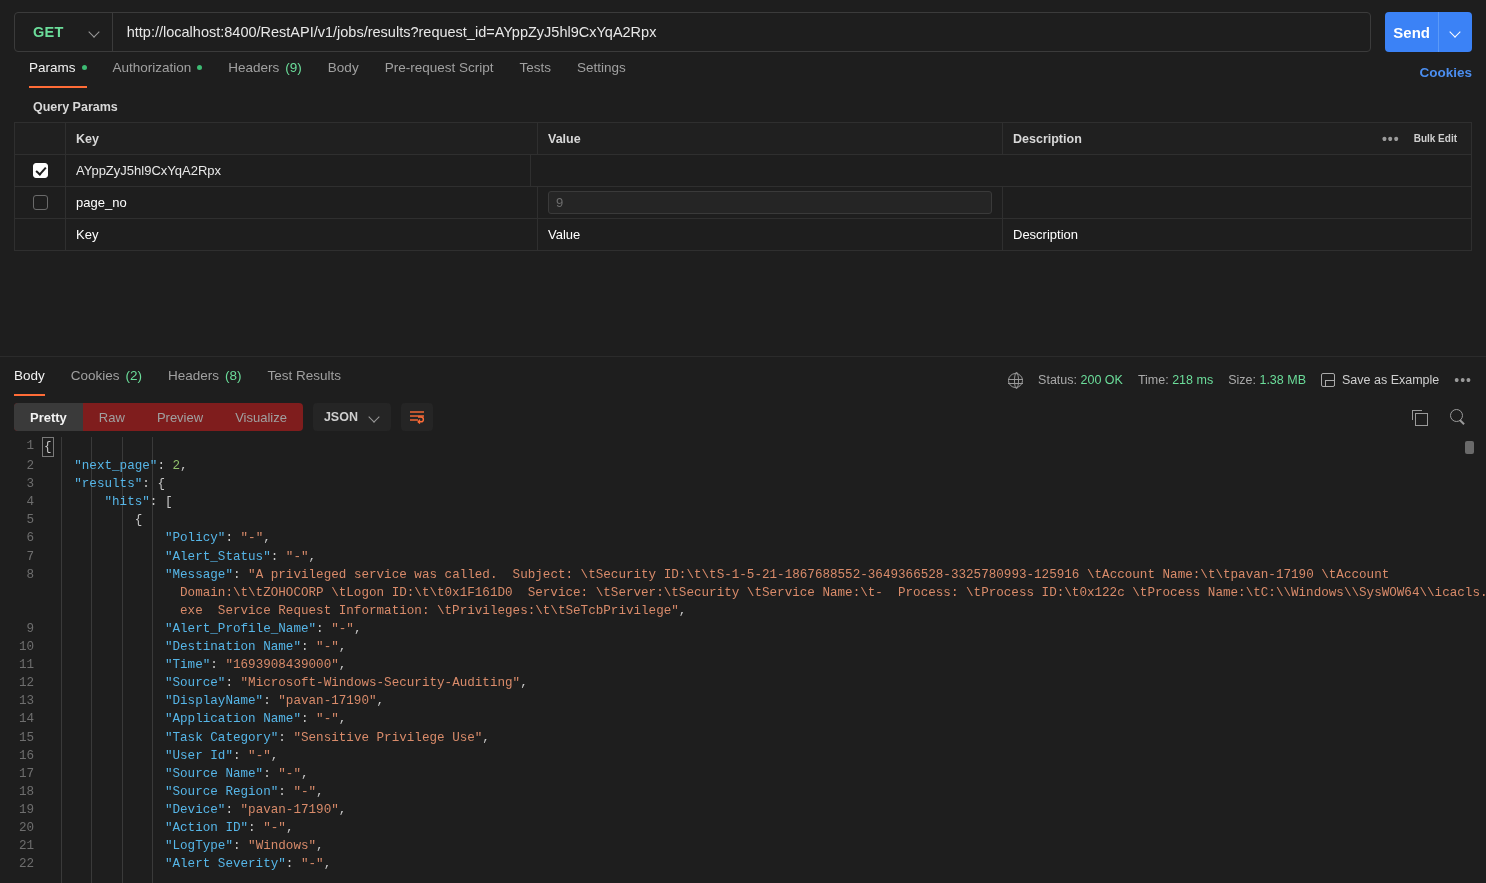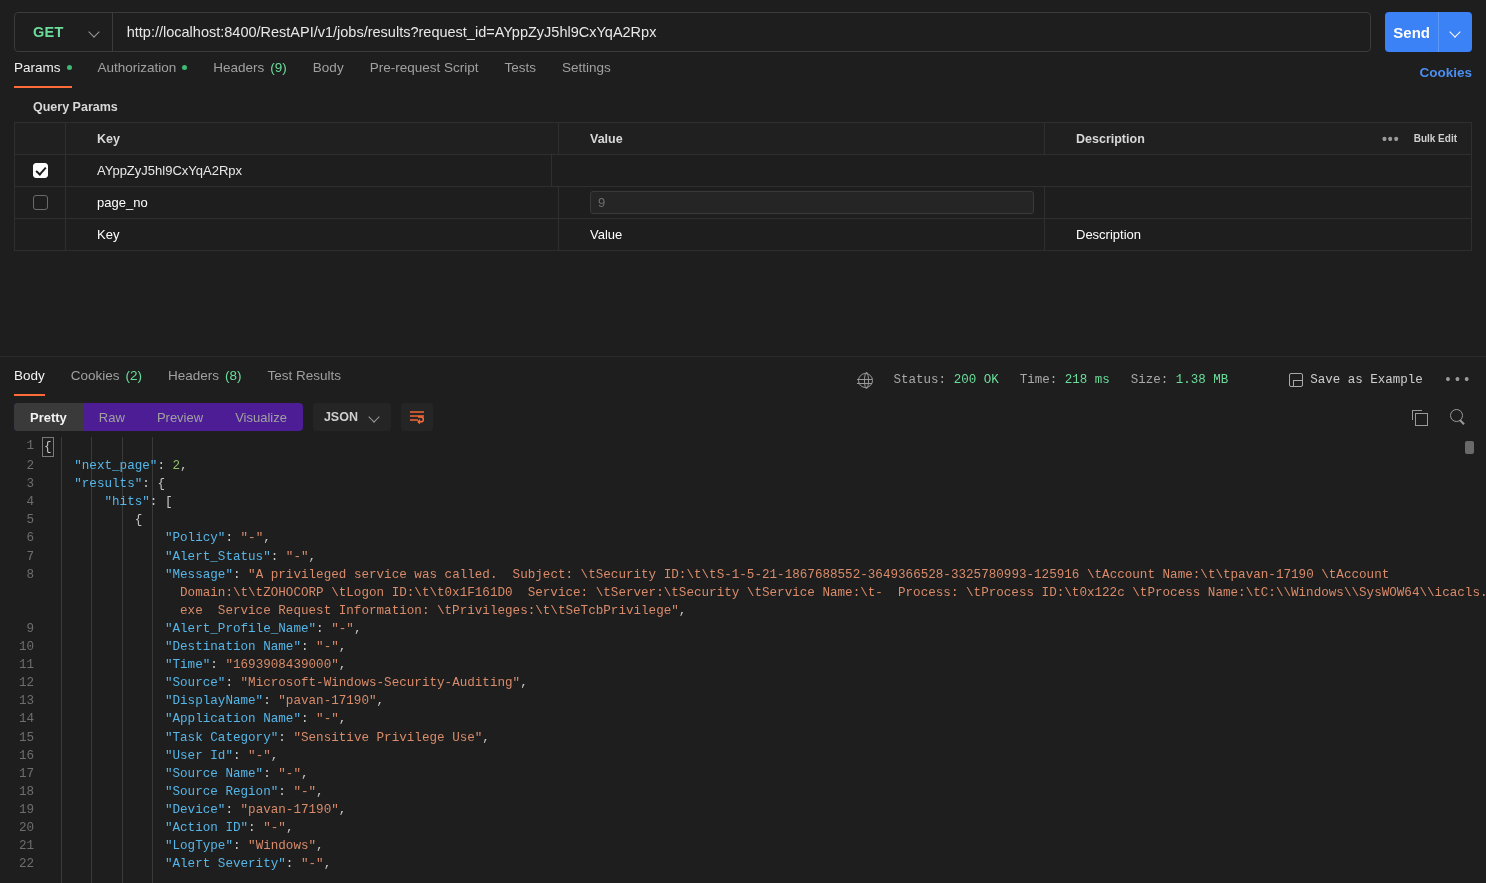--- a/index.html
+++ b/index.html
@@ -45,42 +45,42 @@
   .send-caret {
     background: #3b82f6; width: 34px; height: 40px; cursor: pointer;
     display: flex; align-items: center; justify-content: center;
     border-left: 1px solid #5b9af8;
   }
   .send-caret .chev::before { border-color: #fff; }
 
   
   .req-tabs {
     display: flex; align-items: center;
-    padding: 0 14px; height: 32px; position: relative;
+    padding: 0 14px; height: 32px; position: relative; margin-left: 15px;
   }
   .rtab {
     position: relative; font-size: 13.5px; color: #a0a0a0; cursor: pointer;
     padding: 0 0 9px 0; margin-right: 26px; display: flex; align-items: center; gap: 6px;
     height: 32px; line-height: 26px;
   }
   .rtab.active { color: #f2f2f2; }
   .rtab.active::after {
     content:''; position: absolute; left: 0; right: 0; bottom: 0;
     height: 2px; background: #ff6c37;
   }
   .dot { width: 5px; height: 5px; border-radius: 50%; background: #3dbb73; display: inline-block; }
   .count { color: #6bdd9a; }
   .cookies-link {
     margin-left: auto; color: #4b8ef0; font-size: 13.5px; cursor: pointer; font-weight: bold;
   }
 
   
   .qp-title { padding: 12px 14px 8px 14px; font-size: 12.5px; color: #d8d8d8; font-weight: bold; margin-left: 19px; }
   .pt { margin: 0 14px; border: 1px solid #2f2f2f; border-bottom: 0; }
-  .pt-row { display: flex; border-bottom: 1px solid #2f2f2f; min-height: 32px; align-items: stretch; gap: 21px; }
+  .pt-row { display: flex; border-bottom: 1px solid #2f2f2f; min-height: 32px; align-items: stretch; }
   .pt-row.head { background: #202020; }
   .cell { display: flex; align-items: center; padding: 0 10px; font-size: 13px; border-right: 1px solid #2f2f2f; }
   .c-check { width: 51px; justify-content: center; border-right: 1px solid #2f2f2f; }
   .c-key   { width: 472px; }
   .c-val   { width: 465px; }
   .c-desc  { flex: 1; border-right: 0; }
   .pt-row.head .cell { color: #d8d8d8; font-weight: bold; font-size: 12.5px; }
   .muted { color: #ffffff; }
   .white { color: #e8e8e8; }
   .val-input {
@@ -102,33 +102,33 @@
   .bulk { color: #cfcfcf; font-size: 10px; cursor: pointer; }
   .pt-row.head .c-desc { display: flex; }
 
   
   .spacer { flex: 0 0 105px; }
   .resp-sep { height: 1px; background: #2b2b2b; margin: 0; }
 
   .resp-tabs {
     display: flex; align-items: center; padding: 0 14px; height: 34px; margin-top: 6px;
   }
-  .resp-meta { margin-left: auto; display: flex; align-items: center; gap: 21px; font-size: 12.5px; color: #a9a9a9; font-family: Liberation Mono, monospace; }
+  .resp-meta { margin-left: auto; display: flex; align-items: center; gap: 15px; font-size: 12.5px; color: #a9a9a9; }
   .green { color: #6bdd9a; }
   .meta-item { white-space: nowrap; }
   .globe { width: 15px; height: 15px; border: 1.4px solid #9a9a9a; border-radius: 50%; position: relative; }
   .globe::before { content:''; position:absolute; left:5px; top:-1.4px; width:3px; height:15px; border:1.4px solid #9a9a9a; border-radius:50%; }
   .globe::after { content:''; position:absolute; left:-1.4px; top:5px; width:15px; height:3px; border-top:1.4px solid #9a9a9a; border-bottom:1.4px solid #9a9a9a; }
   .savebox { width: 14px; height: 14px; border: 1.4px solid #a9a9a9; border-radius: 2px; position: relative; }
   .savebox::after { content:''; position:absolute; left:3px; bottom:0; width:8px; height:5px; border:1.4px solid #a9a9a9; border-bottom:0; }
-  .save-ex { display: flex; align-items: center; gap: 7px; cursor: pointer; color: #cfcfcf; margin-left: 40px; }
+  .save-ex { display: flex; align-items: center; gap: 7px; cursor: pointer; color: #cfcfcf; }
 
   
   .view-row { display: flex; align-items: center; padding: 0 14px; height: 40px; }
-  .segs { display: flex; background: #4c1d95; border-radius: 4px; overflow: hidden; height: 28px; }
+  .segs { display: flex; background: #7f1d1d; border-radius: 4px; overflow: hidden; height: 28px; }
   .seg { padding: 0 16px; font-size: 13px; color: #a0a0a0; display: flex; align-items: center; cursor: pointer; }
   .seg.active { background: #3a3a3a; color: #f2f2f2; font-weight: bold; }
   .json-sel {
     margin-left: 10px; height: 28px; display: flex; align-items: center; gap: 12px;
     background: #252525; border-radius: 4px; padding: 0 11px; cursor: pointer;
     font-size: 12.5px; color: #cfcfcf; font-weight: bold;
   }
   .wrap-btn {
     margin-left: 10px; height: 28px; width: 32px; background: #252525; border-radius: 4px;
     display: flex; align-items: center; justify-content: center; cursor: pointer;

